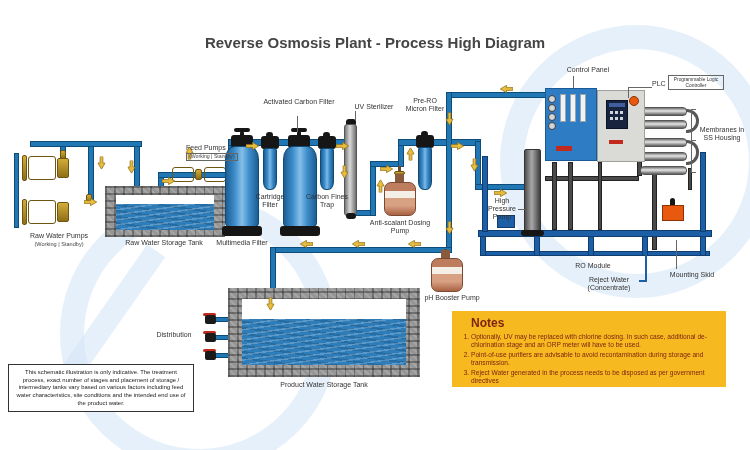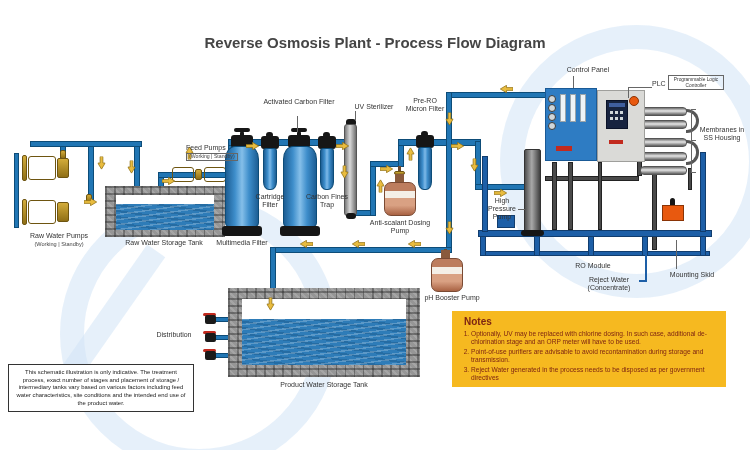--- a/index.html
+++ b/index.html
@@ -58,38 +58,38 @@
   .gauge{position:absolute;width:6px;height:6px;border-radius:50%;background:#cfd6da;border:1px solid #3a3a3a;z-index:4;}
   .rota{position:absolute;width:4px;height:26px;background:#eef3f6;border:1px solid #9aa4aa;z-index:4;}
   .plcscr{position:absolute;z-index:4;background:#17233f;border:1px solid #0a1228;}
   .uturn{position:absolute;border:3px solid #565656;border-left:none;border-radius:0 12px 12px 0;z-index:2;}
   .arr{position:absolute;width:13px;height:8px;z-index:4;}
   .tapbody{position:absolute;background:#1a1a1a;border-radius:2px;z-index:3;}
   .taphandle{position:absolute;background:#c22a1e;border-radius:2px;z-index:3;}
   
   #notes{position:absolute;left:452px;top:311px;width:274px;height:76px;background:#f6b920;z-index:6;
          padding:5px 8px;box-sizing:border-box;color:#7e2512;}
-  #notes h4{margin:0 0 3px 4px;font-size:10px;}
+  #notes h4{margin:0 0 3px 11px;font-size:12px;}
   #notes ol{margin:0;padding-left:11px;font-size:6.6px;line-height:1.18;}
   #notes li{margin-bottom:2.5px;}
   #disclaimer{position:absolute;left:8px;top:364px;width:186px;background:#fff;border:1px solid #333;
     z-index:6;font-size:5.9px;line-height:1.3;text-align:center;padding:4px 5px;box-sizing:border-box;color:#222;}
   #title{position:absolute;left:0;top:34px;width:100%;text-align:center;font-size:15px;font-weight:bold;
          color:#454545;z-index:5;}
 </style>
 </head>
 <body>
 
 <div id="stage">
 
   <div class="wm" style="left:60px;top:195px;width:230px;height:230px;"></div>
   <div class="wm" style="left:500px;top:25px;width:225px;height:225px;"></div>
   <div class="wmbar" style="left:95px;top:235px;width:22px;height:175px;transform:rotate(35deg);"></div>
 
-  <div id="title">Reverse Osmosis Plant - Process Flow Diagram</div>
+  <div id="title">Reverse Osmosis Plant - Process High Diagram</div>
 
   <div class="stone" style="left:105px;top:186px;width:120px;height:51px;">
     <div class="pool" style="left:11px;right:11px;top:9px;bottom:7px;">
       <div class="water" style="height:26px;"></div>
     </div>
   </div>
   <div class="stone" style="left:228px;top:288px;width:192px;height:89px;">
     <div class="pool" style="left:14px;right:14px;top:11px;bottom:12px;">
       <div class="water" style="height:46px;"></div>
     </div>

